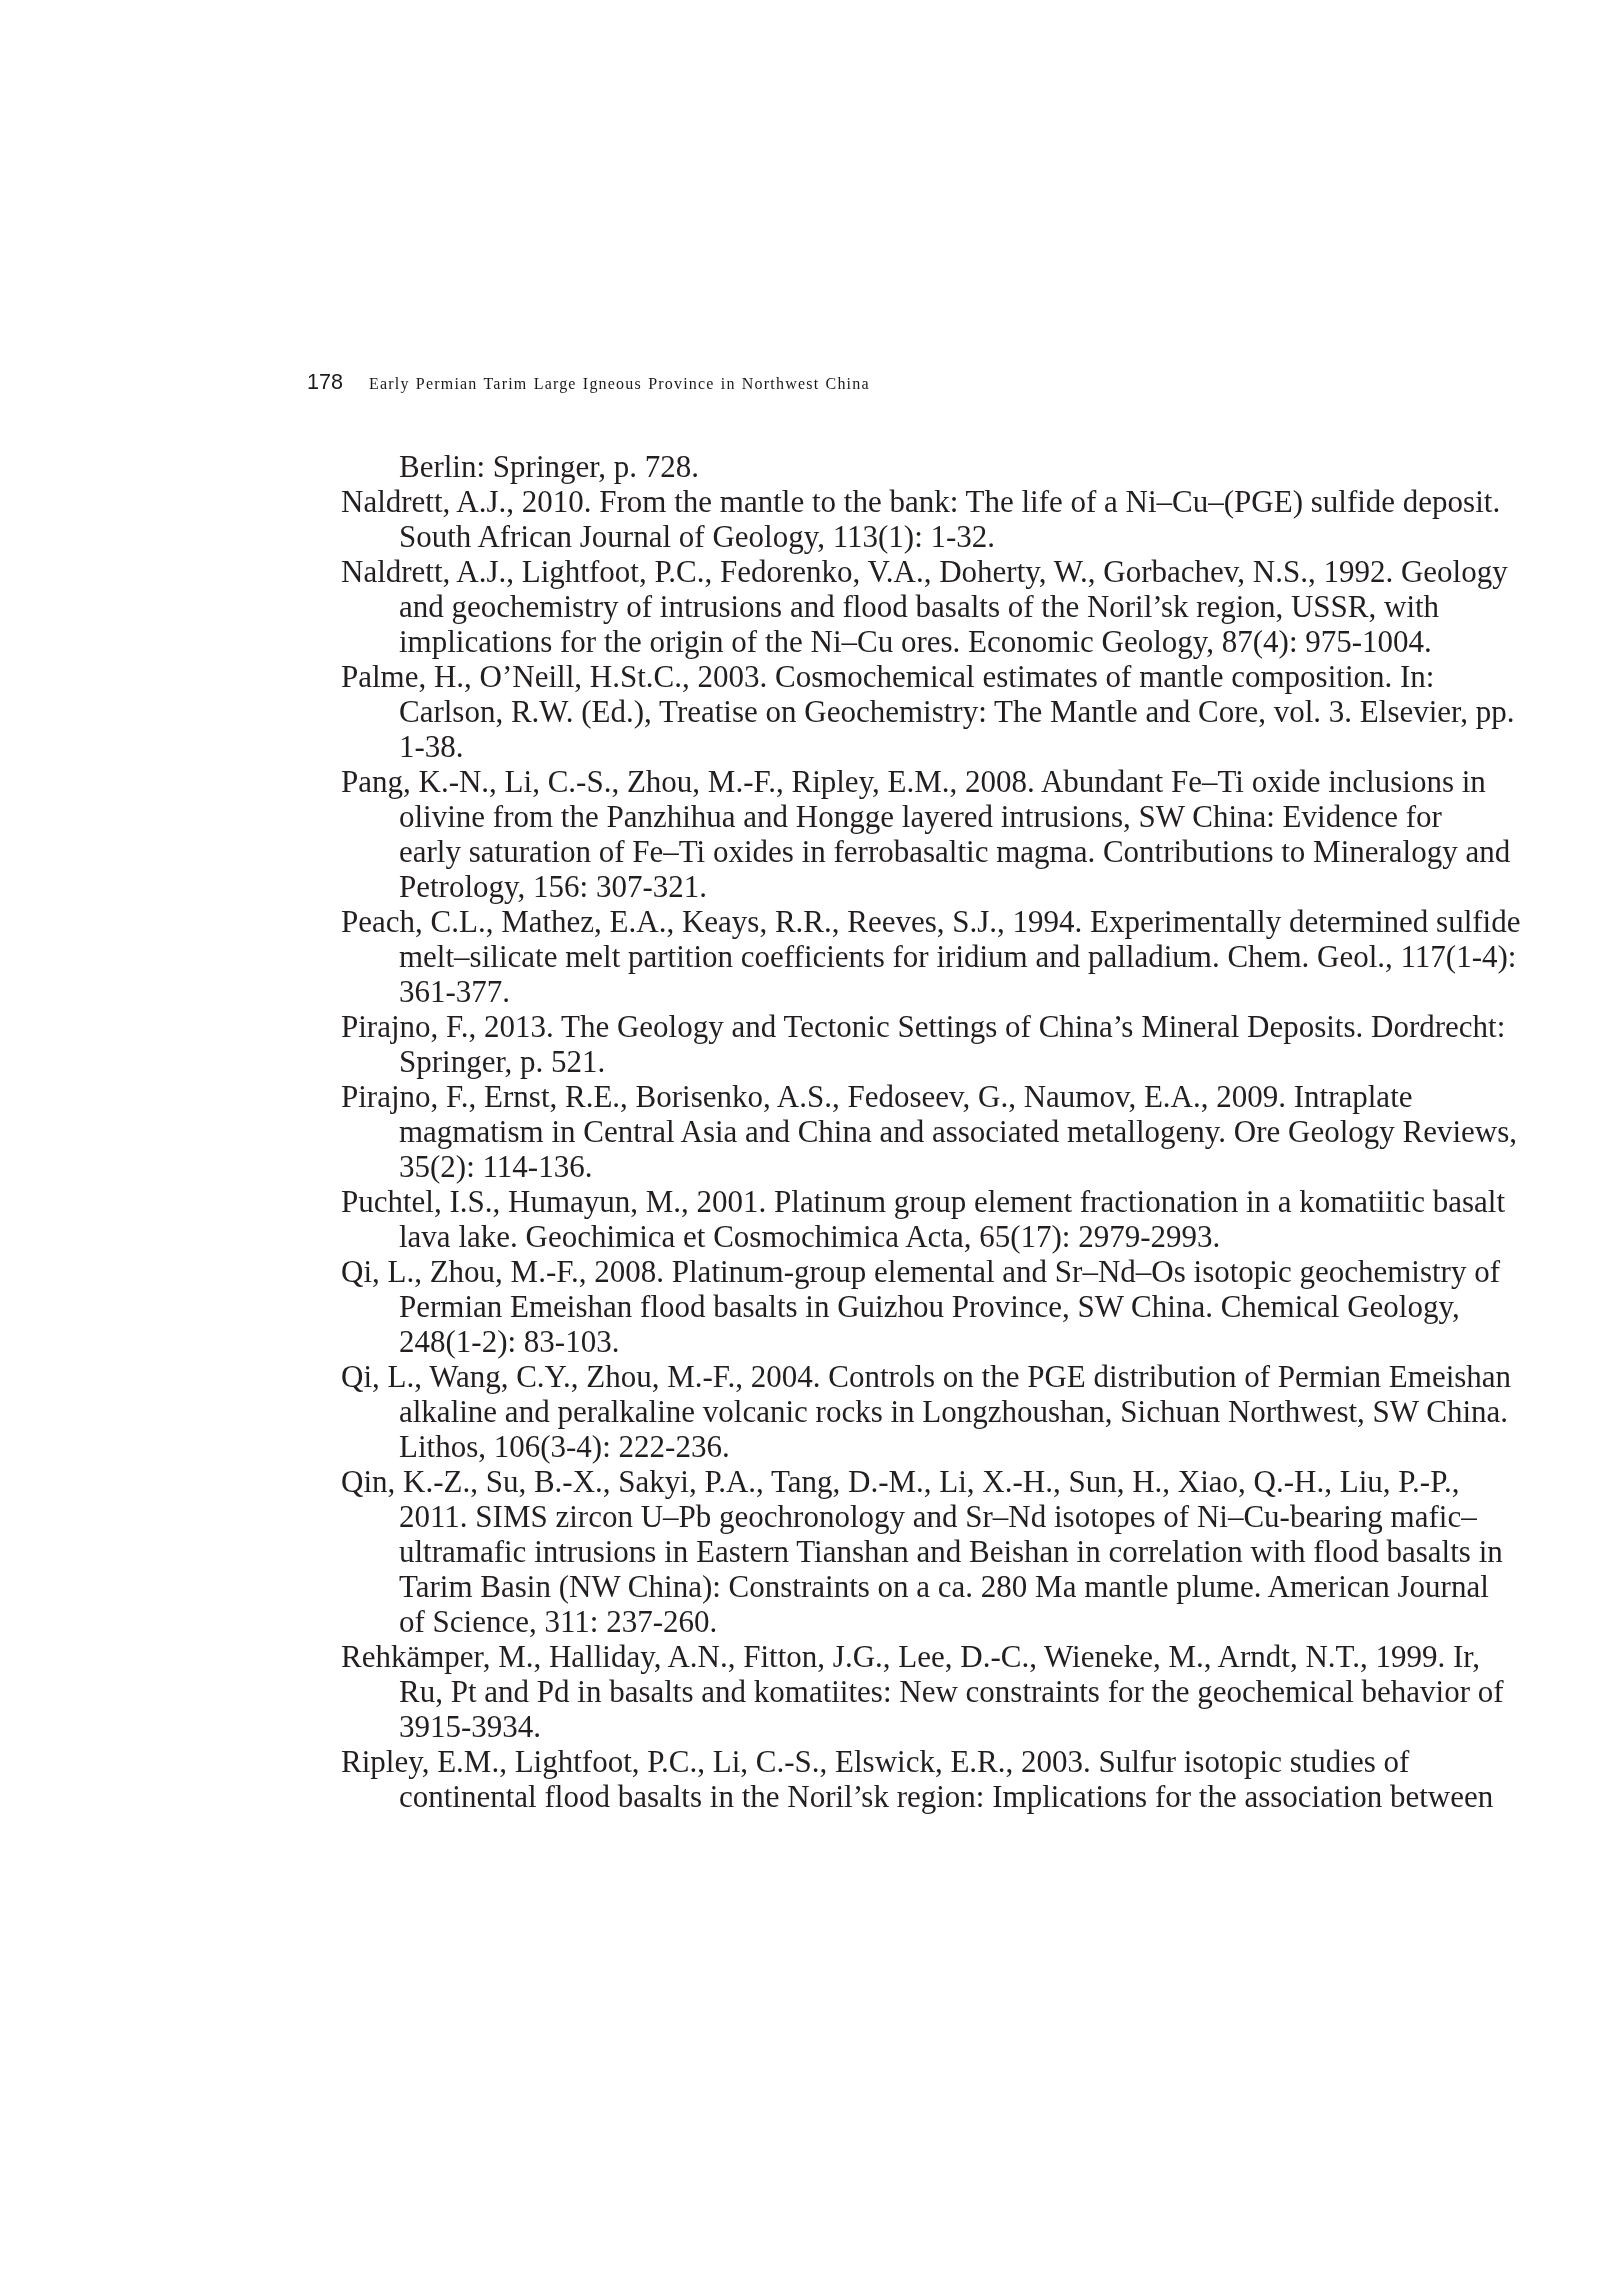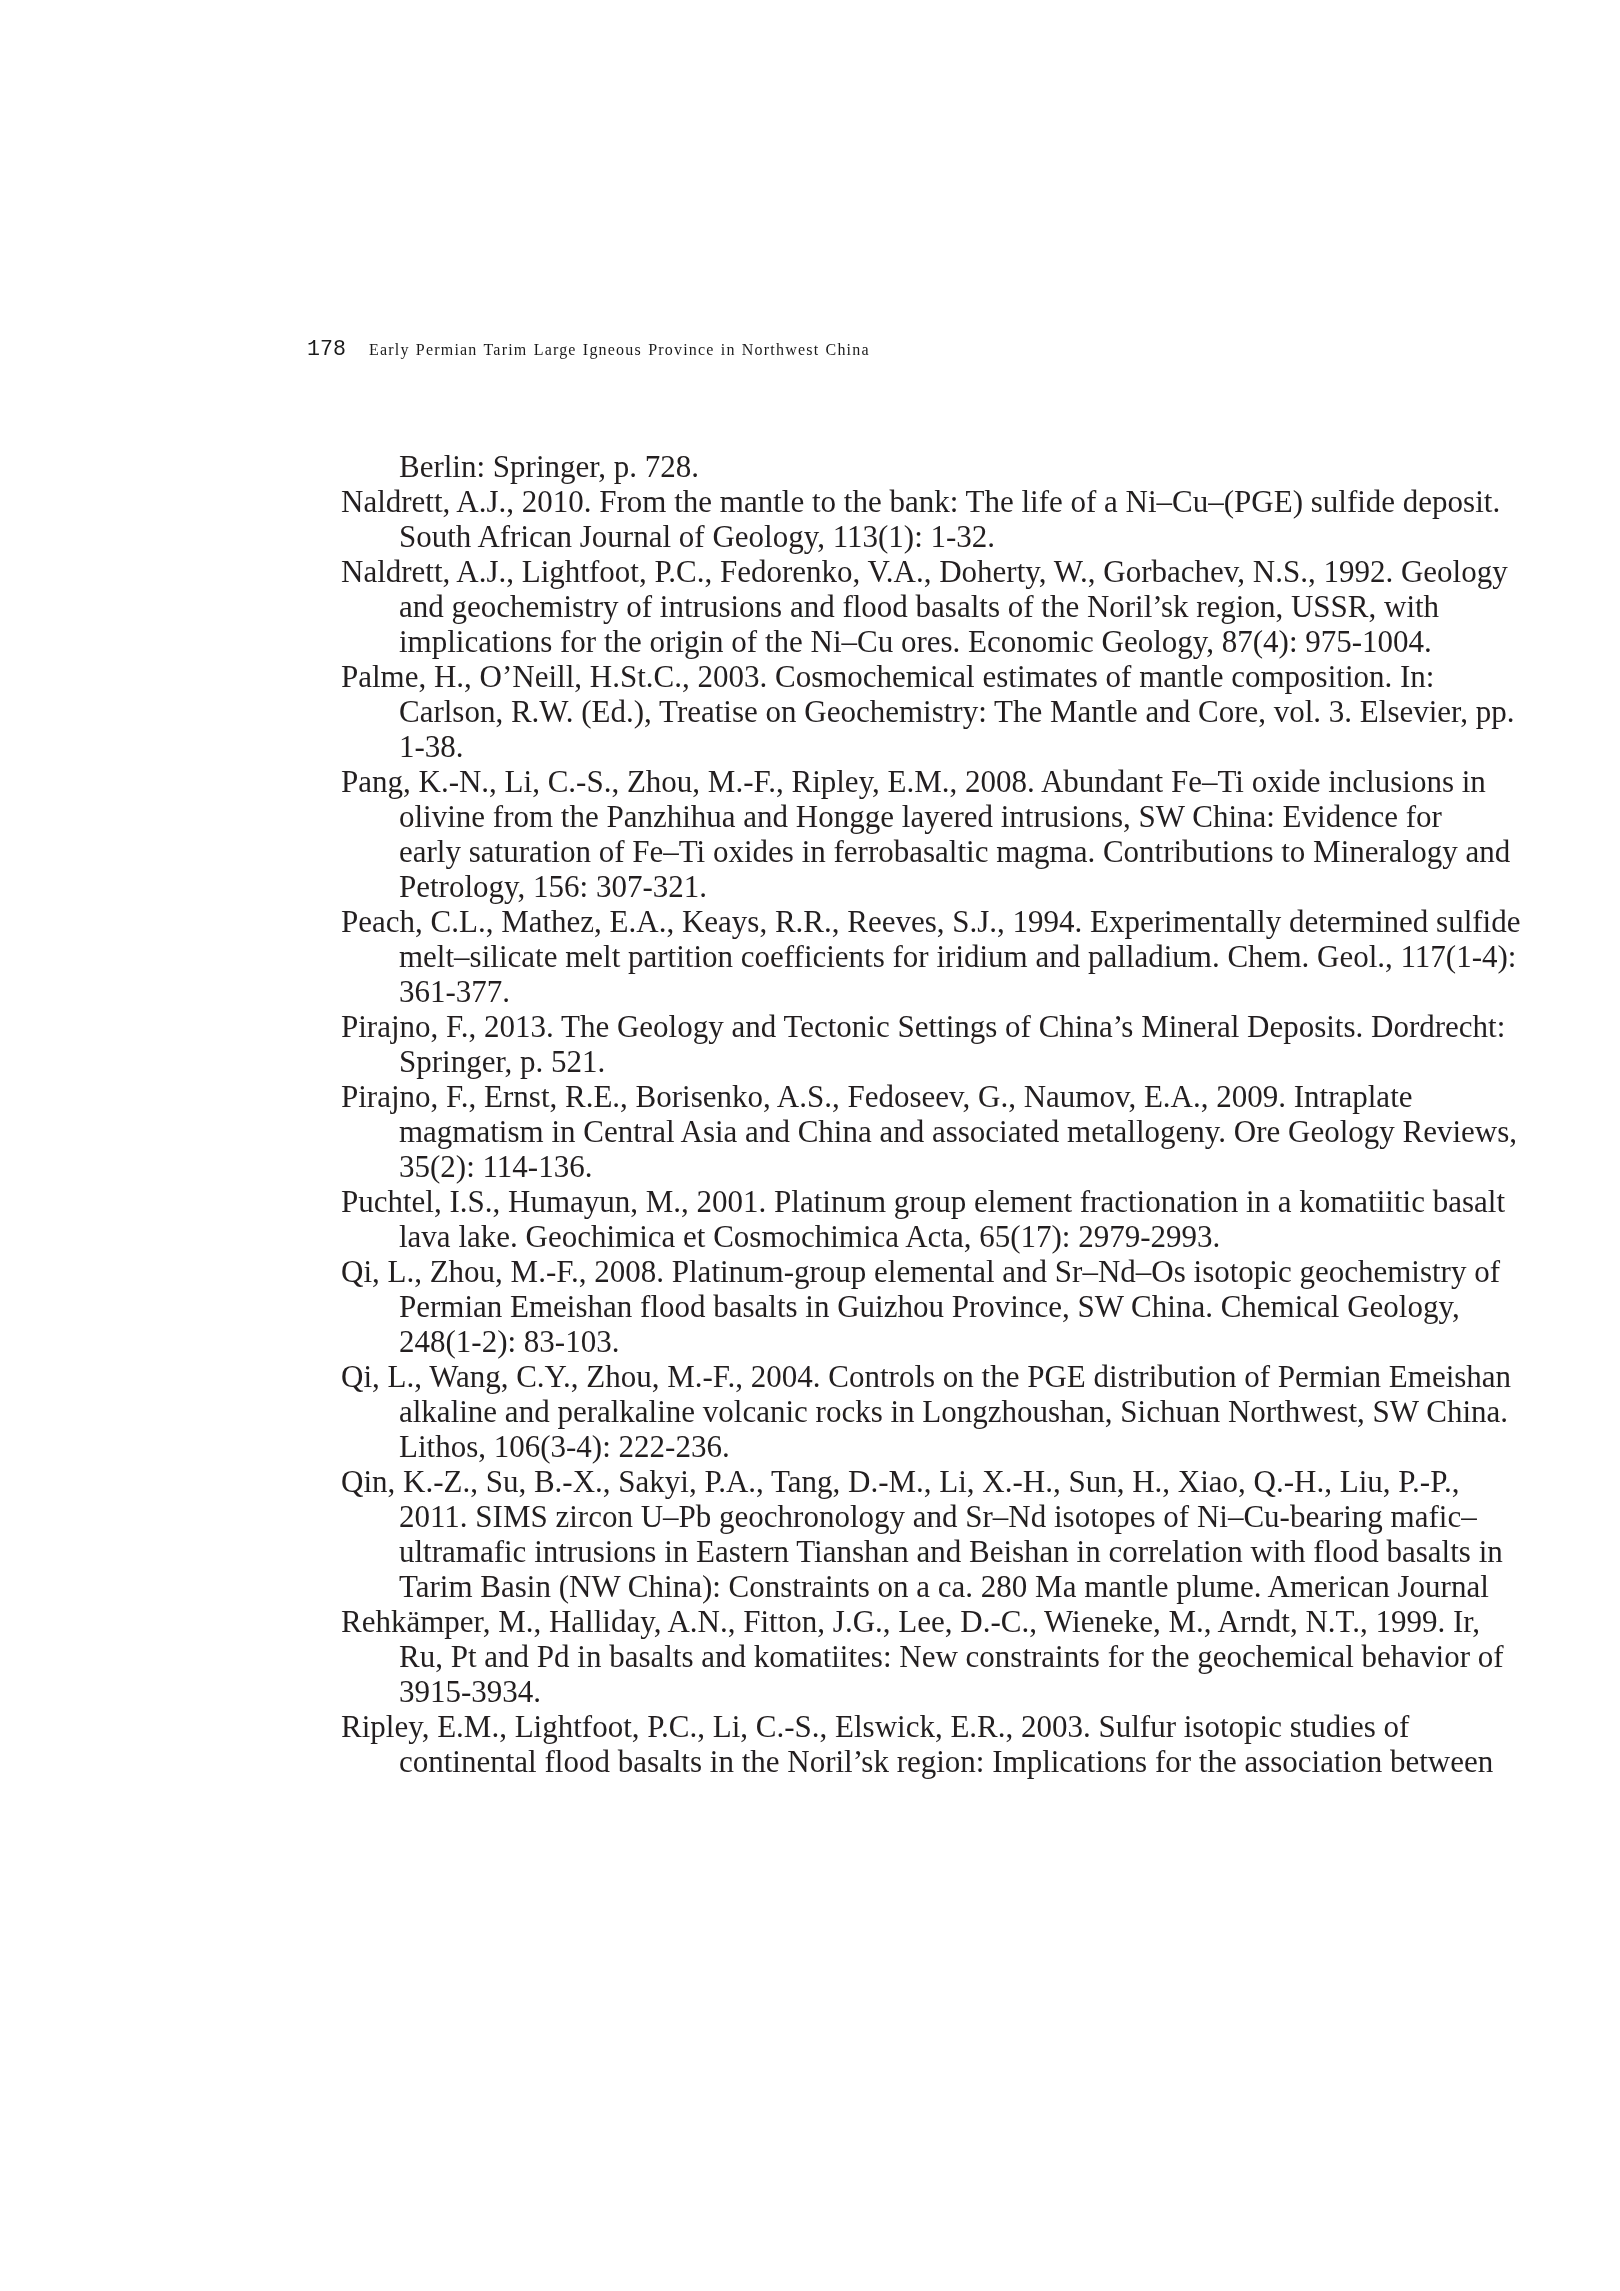--- a/index.html
+++ b/index.html
@@ -2,21 +2,21 @@
 <html><head>
 <meta charset="utf-8">
 <style>
   html, body { margin: 0; padding: 0; background: #ffffff; }
   body { width: 1620px; height: 2292px; position: relative; overflow: hidden; }
   .running-head {
     position: absolute; left: 307px; top: 337px; height: 29px;
     display: flex; align-items: baseline; color: #1a1a1a;
   }
   .page-number {
-    font-family: Liberation Mono, monospace; font-size: 21.6px; width: 62px;
+    font-family: Liberation Sans, sans-serif; font-size: 21.6px; width: 62px; margin-top: 32px;
   }
   .running-title {
     font-family: Liberation Serif, serif; font-size: 16px; letter-spacing: 1.2px; word-spacing: 1px;
   }
   .refs {
     position: absolute; left: 341px; top: 449px; width: 939px;
     font-family: "Liberation Serif", serif; font-size: 31px; line-height: 35px;
     color: #231f20;
   }
   .ref { margin: 0; }
@@ -85,20 +85,21 @@
     <div class="ref">
       <span class="line">Qi, L., Wang, C.Y., Zhou, M.-F., 2004. Controls on the PGE distribution of Permian Emeishan</span>
       <span class="line indent">alkaline and peralkaline volcanic rocks in Longzhoushan, Sichuan Northwest, SW China.</span>
       <span class="line indent last">Lithos, 106(3-4): 222-236.</span>
     </div>
     <div class="ref">
       <span class="line">Qin, K.-Z., Su, B.-X., Sakyi, P.A., Tang, D.-M., Li, X.-H., Sun, H., Xiao, Q.-H., Liu, P.-P.,</span>
       <span class="line indent">2011. SIMS zircon U–Pb geochronology and Sr–Nd isotopes of Ni–Cu-bearing mafic–</span>
       <span class="line indent">ultramafic intrusions in Eastern Tianshan and Beishan in correlation with flood basalts in</span>
       <span class="line indent">Tarim Basin (NW China): Constraints on a ca. 280 Ma mantle plume. American Journal</span>
+      <span class="line indent last">of Science, 311: 237-260.</span>
     </div>
     <div class="ref">
       <span class="line">Rehkämper, M., Halliday, A.N., Fitton, J.G., Lee, D.-C., Wieneke, M., Arndt, N.T., 1999. Ir,</span>
       <span class="line indent">Ru, Pt and Pd in basalts and komatiites: New constraints for the geochemical behavior of</span>
       <span class="line indent last">3915-3934.</span>
     </div>
     <div class="ref">
       <span class="line">Ripley, E.M., Lightfoot, P.C., Li, C.-S., Elswick, E.R., 2003. Sulfur isotopic studies of</span>
       <span class="line indent">continental flood basalts in the Noril’sk region: Implications for the association between</span>
     </div>

